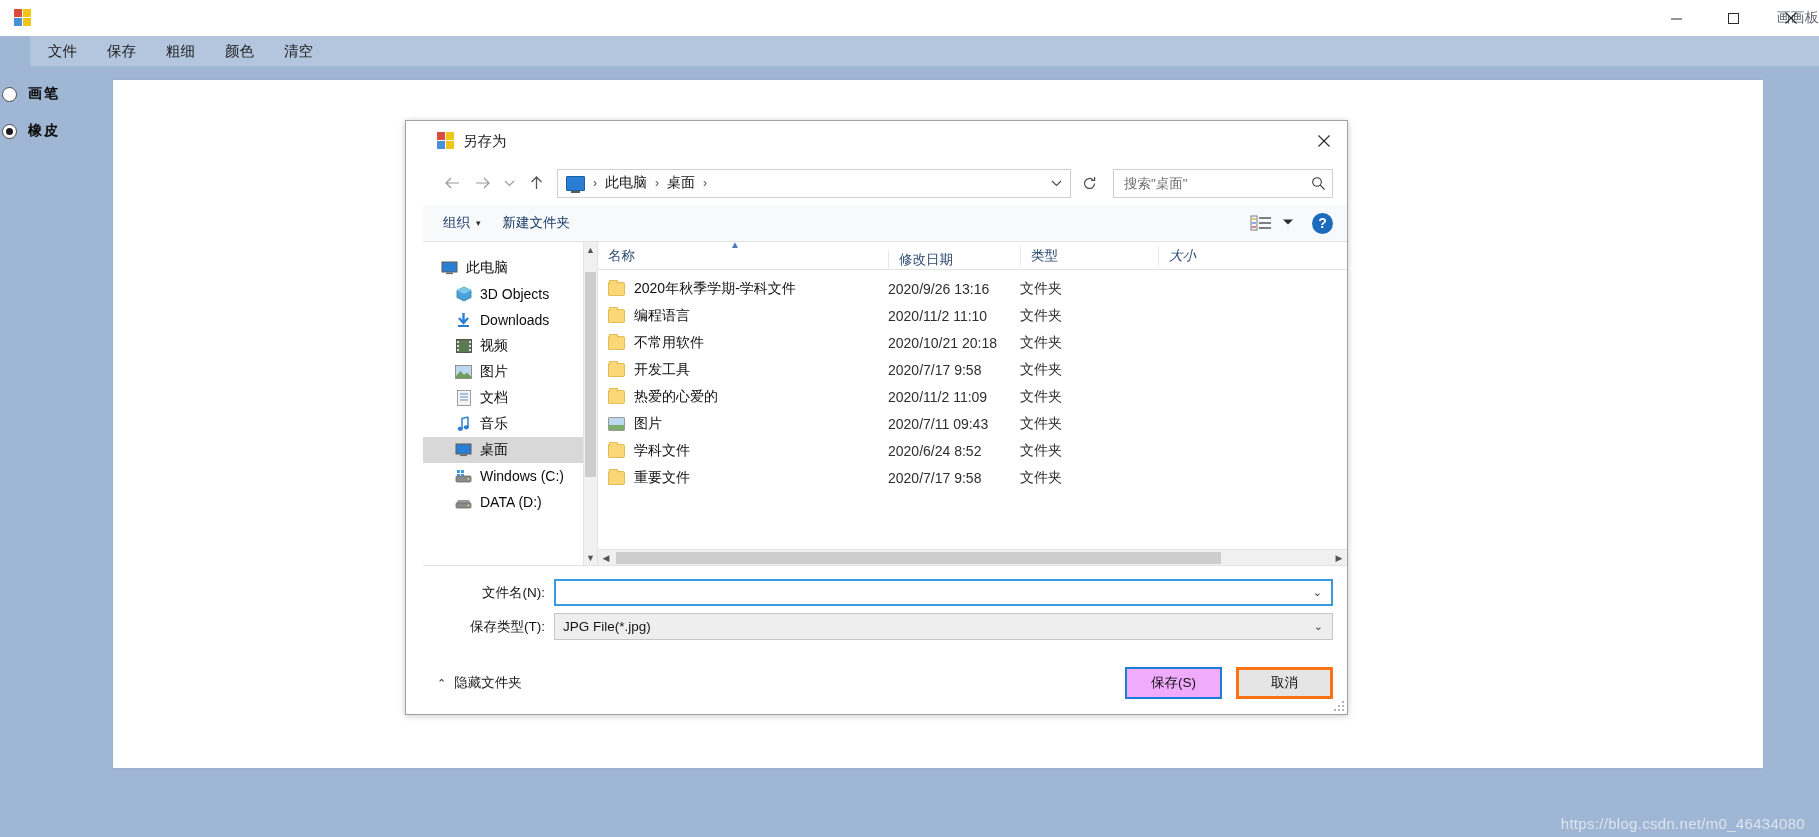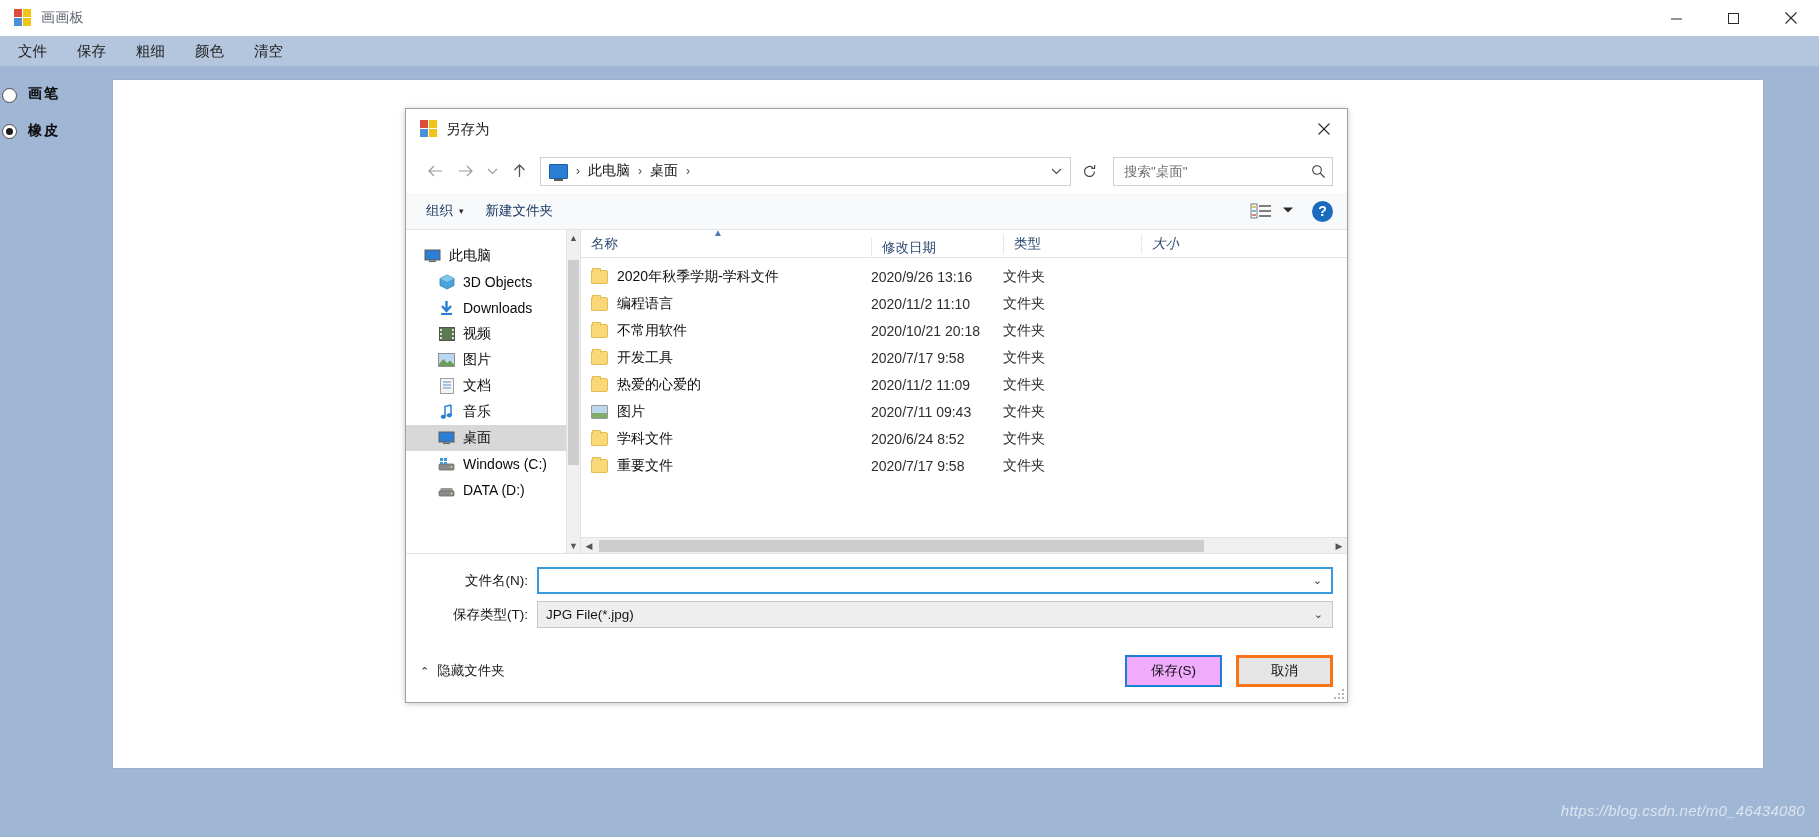--- a/index.html
+++ b/index.html
@@ -18,20 +18,21 @@
     display: flex; flex-direction: column;
   }
 
   
   .titlebar {
     height: 36px;
     background: #ffffff;
     display: flex; align-items: center;
     flex: 0 0 36px;
     position: relative;
+    justify-content: space-between;
   }
   .titlebar-icon {
     width: 18px; height: 18px;
     margin-left: 14px; margin-right: 9px;
     position: relative;
     display: inline-block;
   }
   .titlebar-icon .sq {
     position: absolute; width: 8px; height: 8px;
   }
@@ -54,20 +55,21 @@
   }
   .win-btn svg { display: block; }
 
   
   .menubar {
     height: 30px;
     background: #b3c6de;
     display: flex; align-items: center;
     flex: 0 0 30px;
     padding-left: 16px;
+    margin-left: 30px;
   }
   .menu-item {
     font-size: 14.5px; color: #1b1b1b;
     margin-right: 26px;
     padding: 2px 2px;
     white-space: nowrap;
   }
 
   
   .app-body {
@@ -77,21 +79,21 @@
   }
   .tool-panel {
     position: absolute; left: 0; top: 0;
     width: 112px; height: 100%;
   }
   .tool-option {
     position: absolute;
     display: flex; align-items: center;
     left: 0px;
   }
-  .tool-option.opt0 { top: 19px; align-items: flex-end; }
+  .tool-option.opt0 { top: 19px; }
   .tool-option.opt1 { top: 56px; }
   .radio {
     width: 15px; height: 15px;
     border-radius: 50%;
     border: 1px solid #4b4b4b;
     background: #ffffff;
     margin-left: 2px; margin-right: 11px;
     position: relative;
     flex: 0 0 15px;
   }
@@ -112,37 +114,36 @@
   .canvas {
     position: absolute;
     left: 112px; top: 13px;
     width: 1652px; height: 690px;
     background: #ffffff;
     border: 1px solid #9cb0c9;
   }
 
   .watermark {
     position: absolute;
-    right: 14px; bottom: 18px;
+    right: 14px; bottom: 5px;
     font-size: 15px;
     color: #dbe4f0;
     letter-spacing: 0.3px;
     pointer-events: none;
-    font-style: italic;
   }
 
   
   .dialog {
     position: absolute;
-    left: 405px; top: 108px;
+    left: 405px; top: 120px;
     width: 943px; height: 595px;
     background: #ffffff;
     border: 1px solid #a0a0a0;
     box-shadow: 0 1px 6px rgba(0,0,0,0.22);
-    display: flex; flex-direction: column;
+    display: flex; flex-direction: column; padding-left: 17px;
   }
   .dlg-titlebar {
     height: 40px; flex: 0 0 40px;
     display: flex; align-items: center;
     position: relative;
     background: #ffffff;
   }
   .dlg-icon {
     width: 18px; height: 18px;
     margin-left: 14px; margin-right: 8px;

